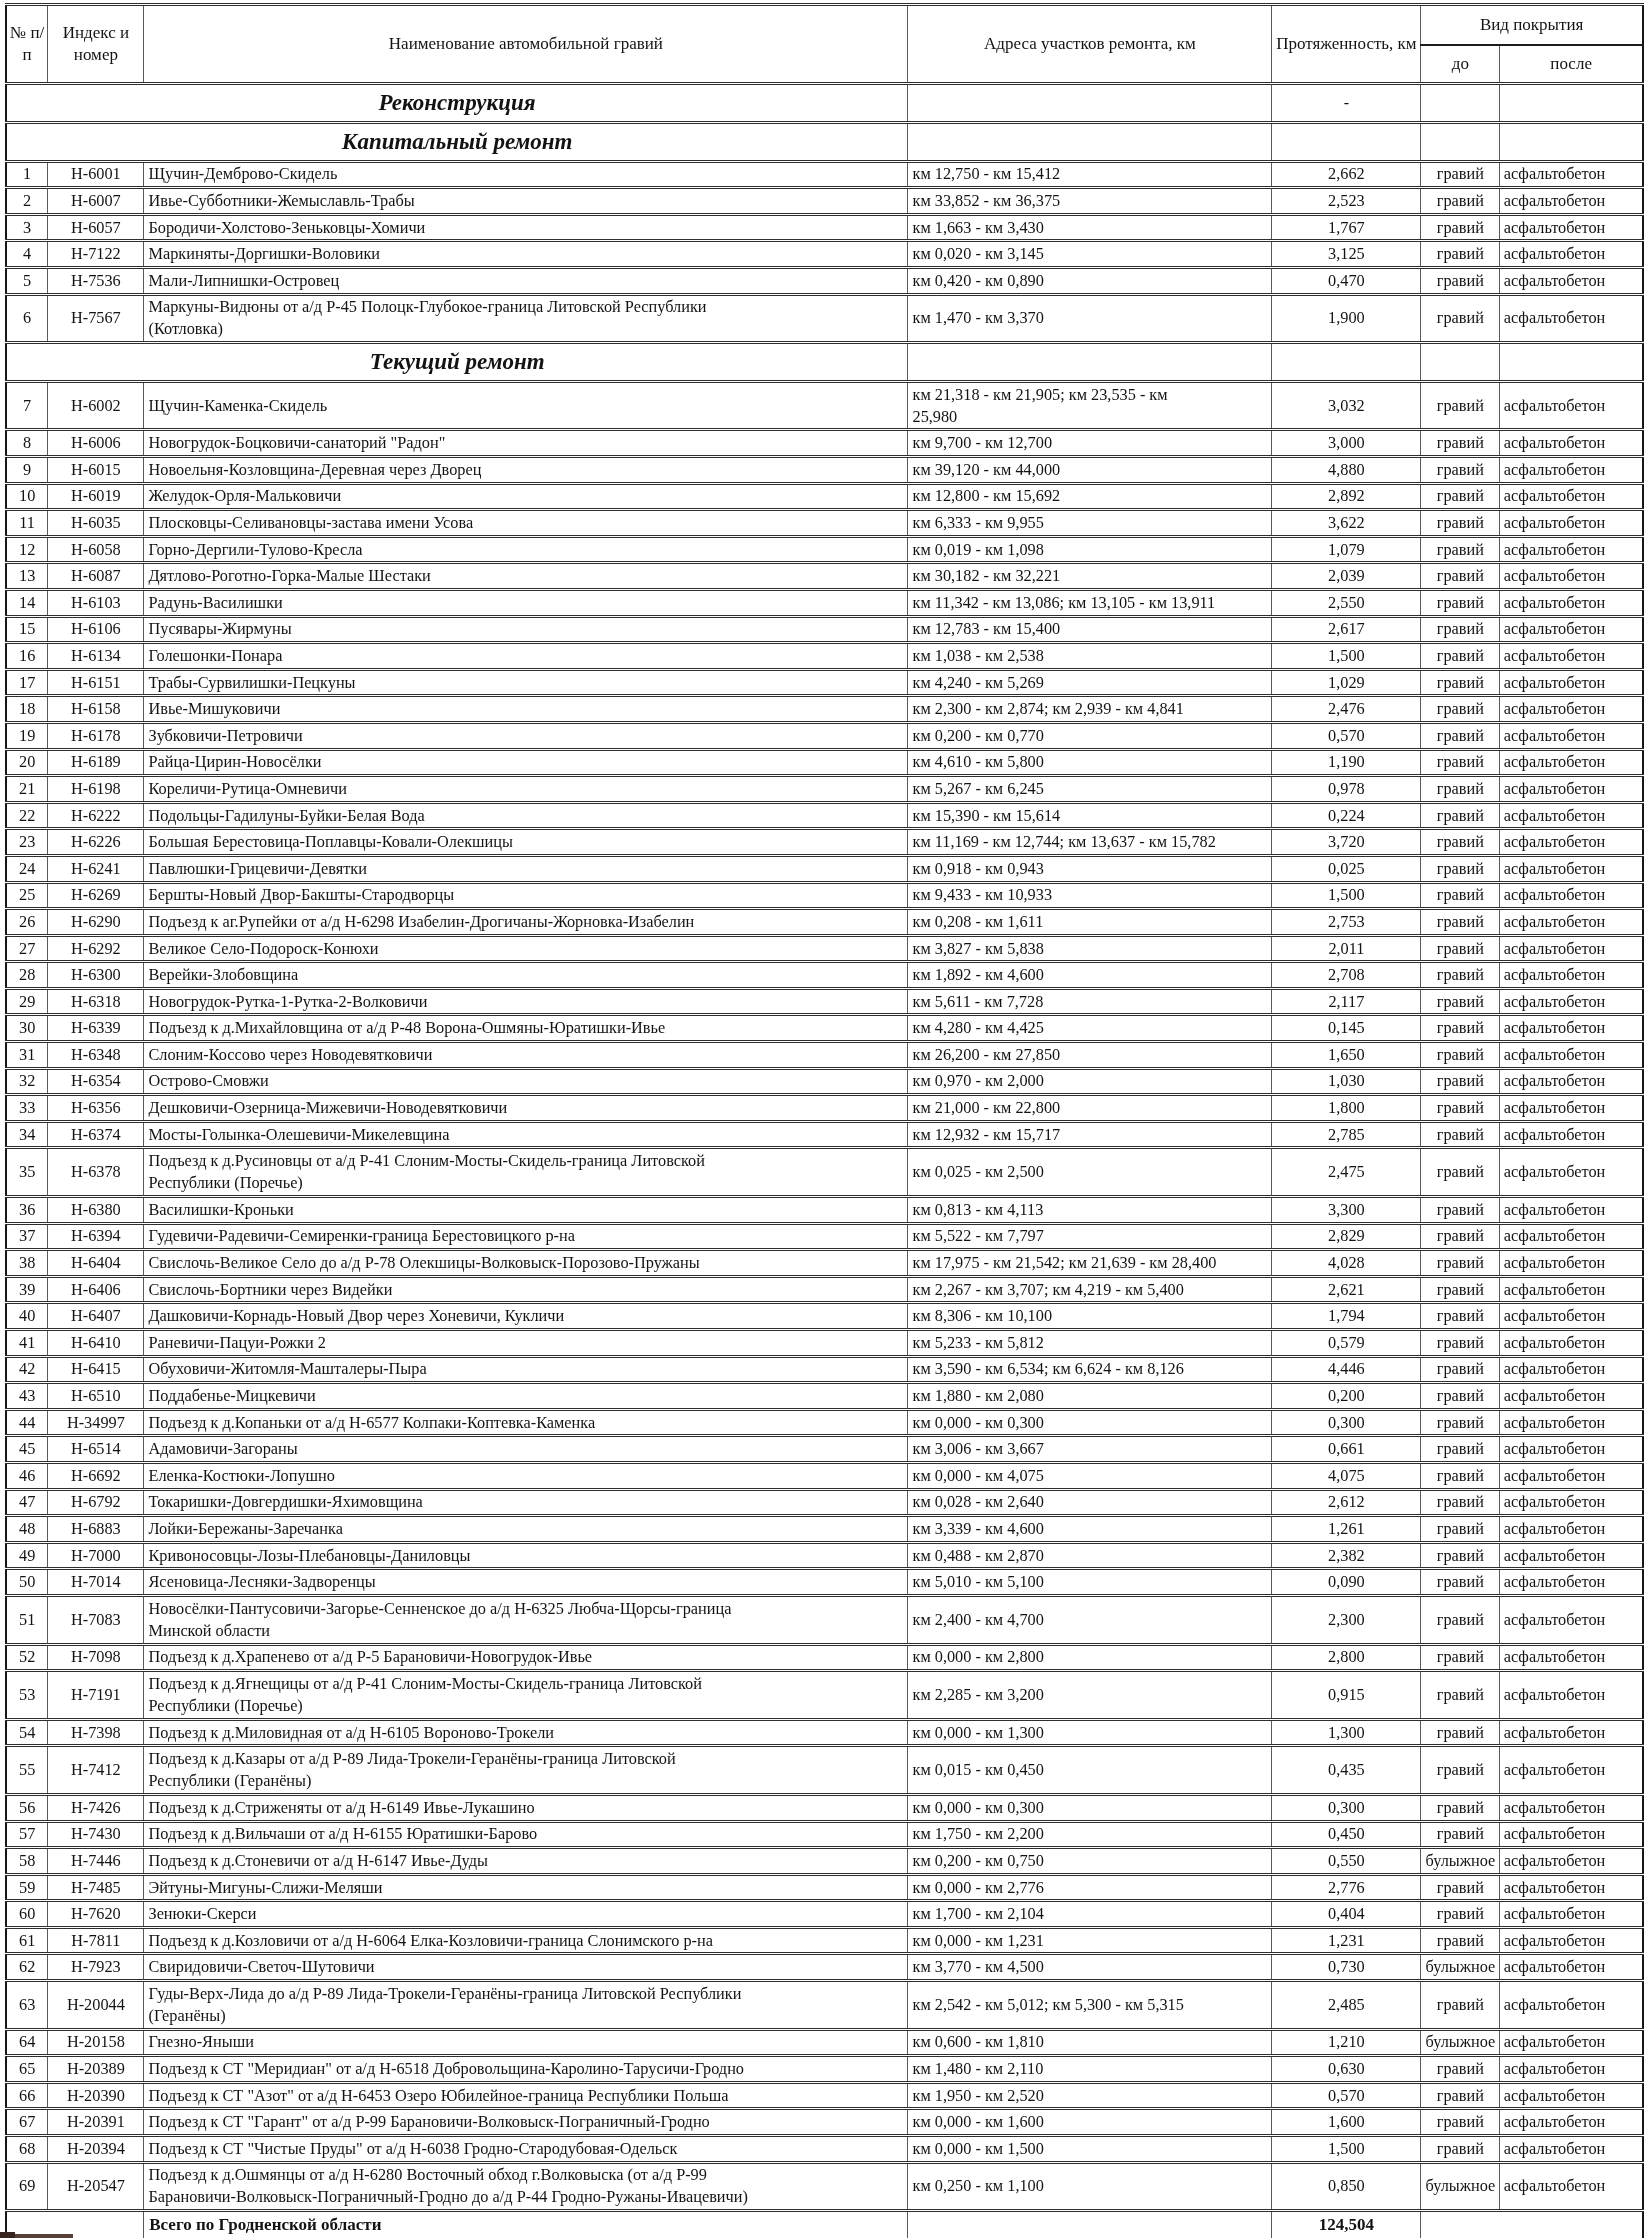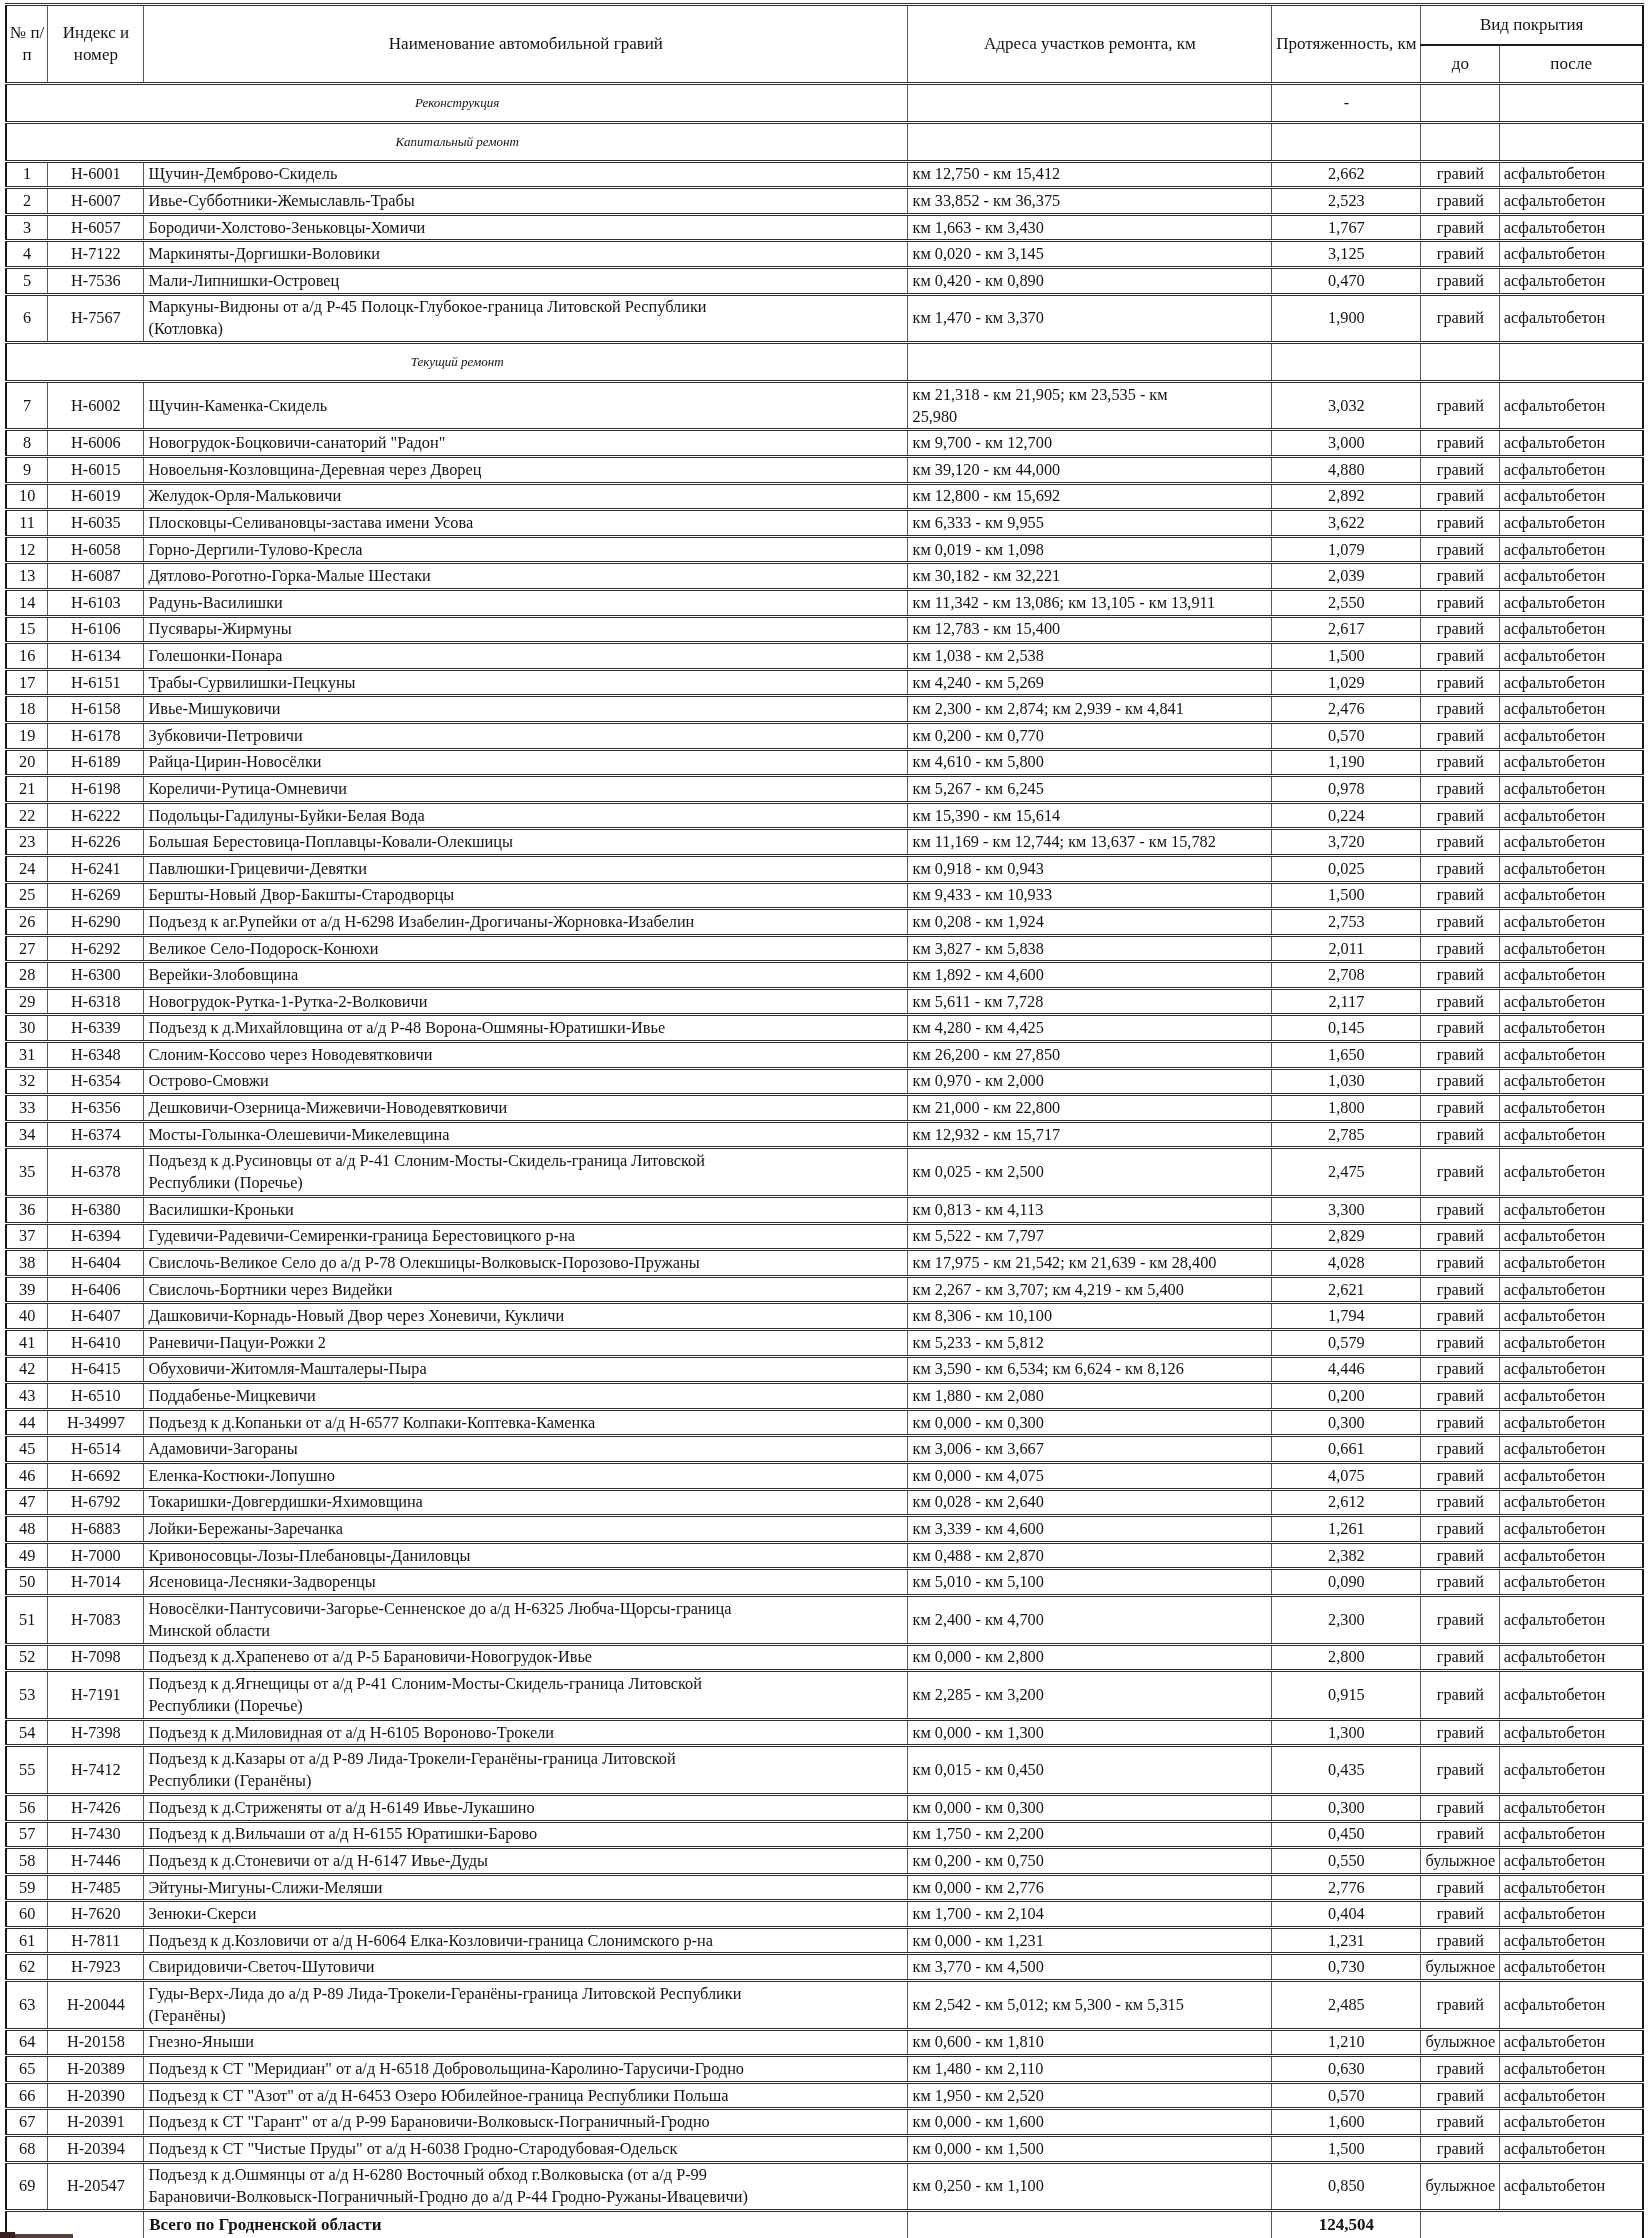--- a/index.html
+++ b/index.html
@@ -29,21 +29,21 @@
   td.c-num{text-align:center;}
   td.c-idx{text-align:center;}
   td.c-name{text-align:left;padding-left:4.1px;white-space:pre-line;}
   td.c-addr{text-align:left;padding-left:4.1px;white-space:pre-line;}
   td.c-len{text-align:center;}
   td.c-before{text-align:center;padding:0.8px 0.8px;}
   td.c-after{text-align:left;padding-left:3.3px;}
   tbody td{height:21px;vertical-align:middle;}
   tr.section-row td{height:34px;}
   td.section-title{
-    text-align:center;font-weight:normal;font-style:italic;font-size:13px;
+    text-align:center;font-weight:bold;font-style:italic;font-size:23px;
   }
   tr.footer-row td{height:24.4px;}
   td.footer-left{background:#fff;}
   td.footer-label{text-align:left;padding-left:4.9px;font-size:17px;}
   td.footer-value{text-align:center;font-size:17px;}
   tr.f-bold td.footer-label,tr.f-bold td.footer-value{font-weight:bold;font-style:normal;}
   .scan-artifact{
     position:absolute;left:0;bottom:0;width:73px;height:7.3px;
   }
   .scan-artifact .corner{
@@ -327,21 +327,21 @@
           <td class="c-name">Бершты-Новый Двор-Бакшты-Стародворцы</td>
           <td class="c-addr">км 9,433 - км 10,933</td>
           <td class="c-len">1,500</td>
           <td class="c-before">гравий</td>
           <td class="c-after">асфальтобетон</td>
         </tr>
         <tr>
           <td class="c-num">26</td>
           <td class="c-idx">Н-6290</td>
           <td class="c-name">Подъезд к аг.Рупейки от а/д Н-6298 Изабелин-Дрогичаны-Жорновка-Изабелин</td>
-          <td class="c-addr">км 0,208 - км 1,924</td>
+          <td class="c-addr">км 0,208 - км 1,611</td>
           <td class="c-len">2,753</td>
           <td class="c-before">гравий</td>
           <td class="c-after">асфальтобетон</td>
         </tr>
         <tr>
           <td class="c-num">27</td>
           <td class="c-idx">Н-6292</td>
           <td class="c-name">Великое Село-Подороск-Конюхи</td>
           <td class="c-addr">км 3,827 - км 5,838</td>
           <td class="c-len">2,011</td>

